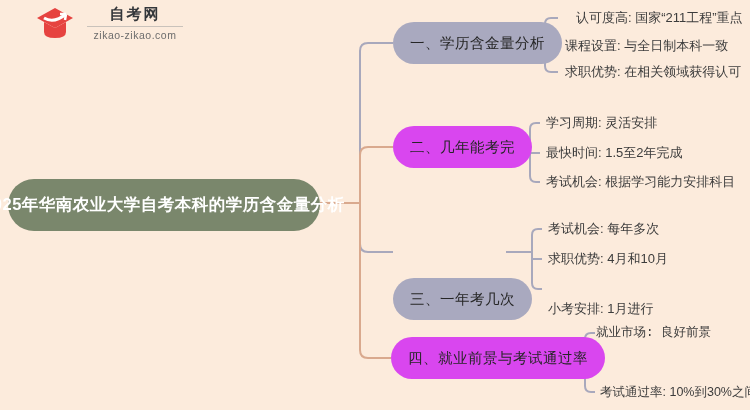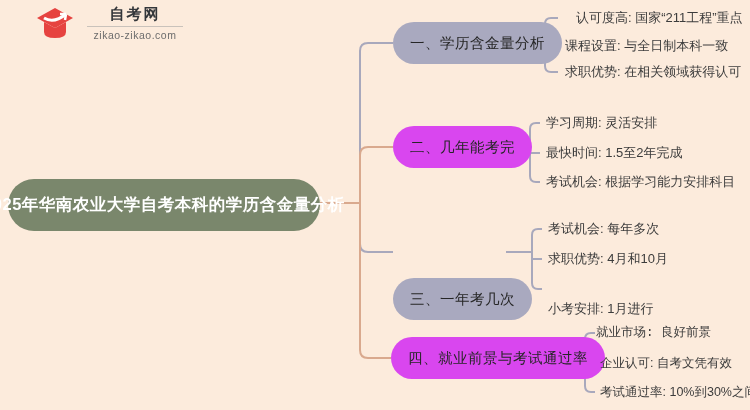--- a/index.html
+++ b/index.html
@@ -109,16 +109,15 @@
 
   <div class="leaf" style="left:546px;top:114px;">学习周期: 灵活安排</div>
   <div class="leaf" style="left:546px;top:144px;">最快时间: 1.5至2年完成</div>
   <div class="leaf" style="left:546px;top:173px;">考试机会: 根据学习能力安排科目</div>
 
   <div class="leaf" style="left:548px;top:220px;">考试机会: 每年多次</div>
   <div class="leaf" style="left:548px;top:250px;">求职优势: 4月和10月</div>
   <div class="leaf" style="left:548px;top:280px;margin-top:20px;">小考安排: 1月进行</div>
 
   <div class="leaf b4leaf" style="left:596px;top:324px;font-family:Liberation Mono, monospace;">就业市场: 良好前景</div>
-  <div class="leaf b4leaf" style="left:600px;top:354px;">企业认可: 自考文凭有效</div>
   <div class="leaf b4leaf" style="left:600px;top:383px;">考试通过率: 10%到30%之间</div>
 
 </div>
 
 </body></html>

